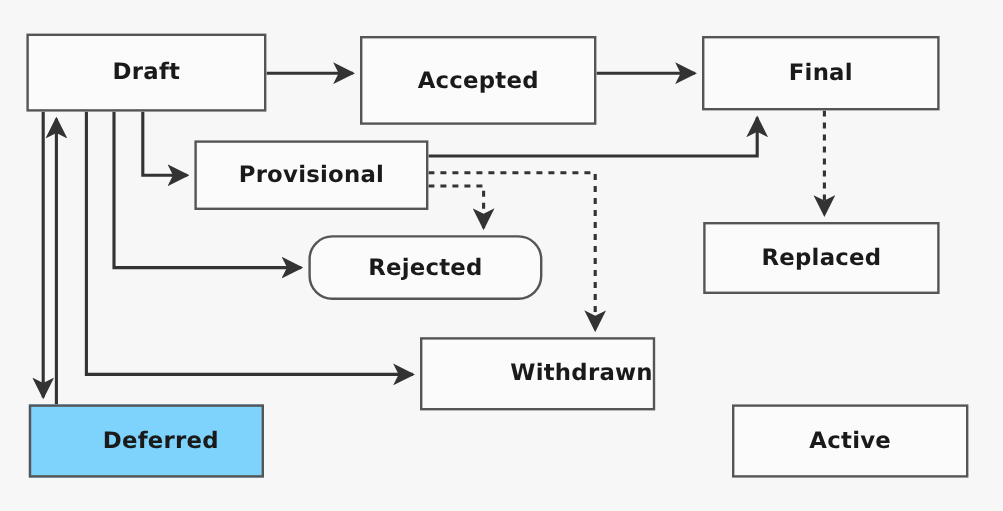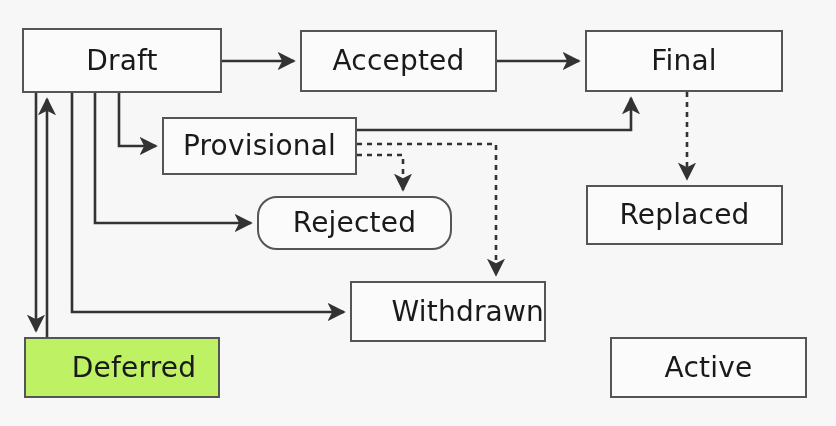--- a/index.html
+++ b/index.html
@@ -24,25 +24,26 @@
   }
   .state-node {
     position: absolute;
     box-sizing: border-box;
     background: #fbfbfb;
     border: 2px solid #d946ef;
     display: flex;
     align-items: center;
     justify-content: center;
     color: #1a1a1a;
-    font-size: 28px;
+    font-size: 19px;
     line-height: 1;
     letter-spacing: 0.2px;
     white-space: nowrap;
     z-index: 2;
+    font-weight: bold;
   }
 </style>
 </head>
 <body>
 
 <div id="diagram-root" style="background: rgb(247, 247, 247); width: 836px; height: 426px;">
 
   <svg id="edge-layer" viewBox="0 0 836 426" width="836" height="426" xmlns="http://www.w3.org/2000/svg">
     <defs>
       <marker id="arrow-solid" viewBox="0 0 10 10" refX="9" refY="5" markerWidth="7" markerHeight="7" orient="auto-start-reverse">
@@ -77,21 +78,21 @@
 
       <path stroke-dasharray="5 5" d="M 357 144 L 496 144 L 496 275" marker-end="url(#arrow-dashed)"></path>
 
     </g>
   </svg>
 
   <div class="state-node" style="left: 22px; top: 28px; width: 200px; height: 65px; background: rgb(251, 251, 251); border-color: rgb(85, 85, 85); color: rgb(26, 26, 26);">
       <span>Draft</span>
     </div>
 
-  <div class="state-node" style="left: 300px; top: 30px; width: 197px; height: 62px; background: rgb(251, 251, 251); border-color: rgb(85, 85, 85); color: rgb(26, 26, 26);">
+  <div class="state-node" style="left: 300px; top: 30px; width: 197px; height: 74px; background: rgb(251, 251, 251); border-color: rgb(85, 85, 85); color: rgb(26, 26, 26);">
       <span>Accepted</span>
     </div>
 
   <div class="state-node" style="left: 585px; top: 30px; width: 198px; height: 62px; background: rgb(251, 251, 251); border-color: rgb(85, 85, 85); color: rgb(26, 26, 26);">
       <span>Final</span>
     </div>
 
   <div class="state-node" style="left: 162px; top: 117px; width: 195px; height: 58px; background: rgb(251, 251, 251); border-color: rgb(85, 85, 85); color: rgb(26, 26, 26);">
       <span>Provisional</span>
     </div>
@@ -101,21 +102,21 @@
     </div>
 
   <div class="state-node" style="left: 350px; top: 281px; width: 196px; height: 61px; background: rgb(251, 251, 251); border-color: rgb(85, 85, 85); color: rgb(26, 26, 26); justify-content: flex-end;">
       <span>Withdrawn</span>
     </div>
 
   <div class="state-node" style="left: 586px; top: 185px; width: 197px; height: 60px; background: rgb(251, 251, 251); border-color: rgb(85, 85, 85); color: rgb(26, 26, 26);">
       <span>Replaced</span>
     </div>
 
-  <div class="state-node" style="left: 24px; top: 337px; width: 196px; height: 61px; background: #bef264; border-color: rgb(85, 85, 85); color: rgb(26, 26, 26); padding-left: 24px;">
+  <div class="state-node" style="left: 24px; top: 337px; width: 196px; height: 61px; background: #7dd3fc; border-color: rgb(85, 85, 85); color: rgb(26, 26, 26); padding-left: 24px;">
       <span>Deferred</span>
     </div>
 
   <div class="state-node" style="left: 586px; top: 337px; width: 197px; height: 61px; background: rgb(251, 251, 251); border-color: rgb(85, 85, 85); color: rgb(26, 26, 26); margin-left: 24px;">
       <span>Active</span>
     </div>
 
 </div>
 
 </body></html>

